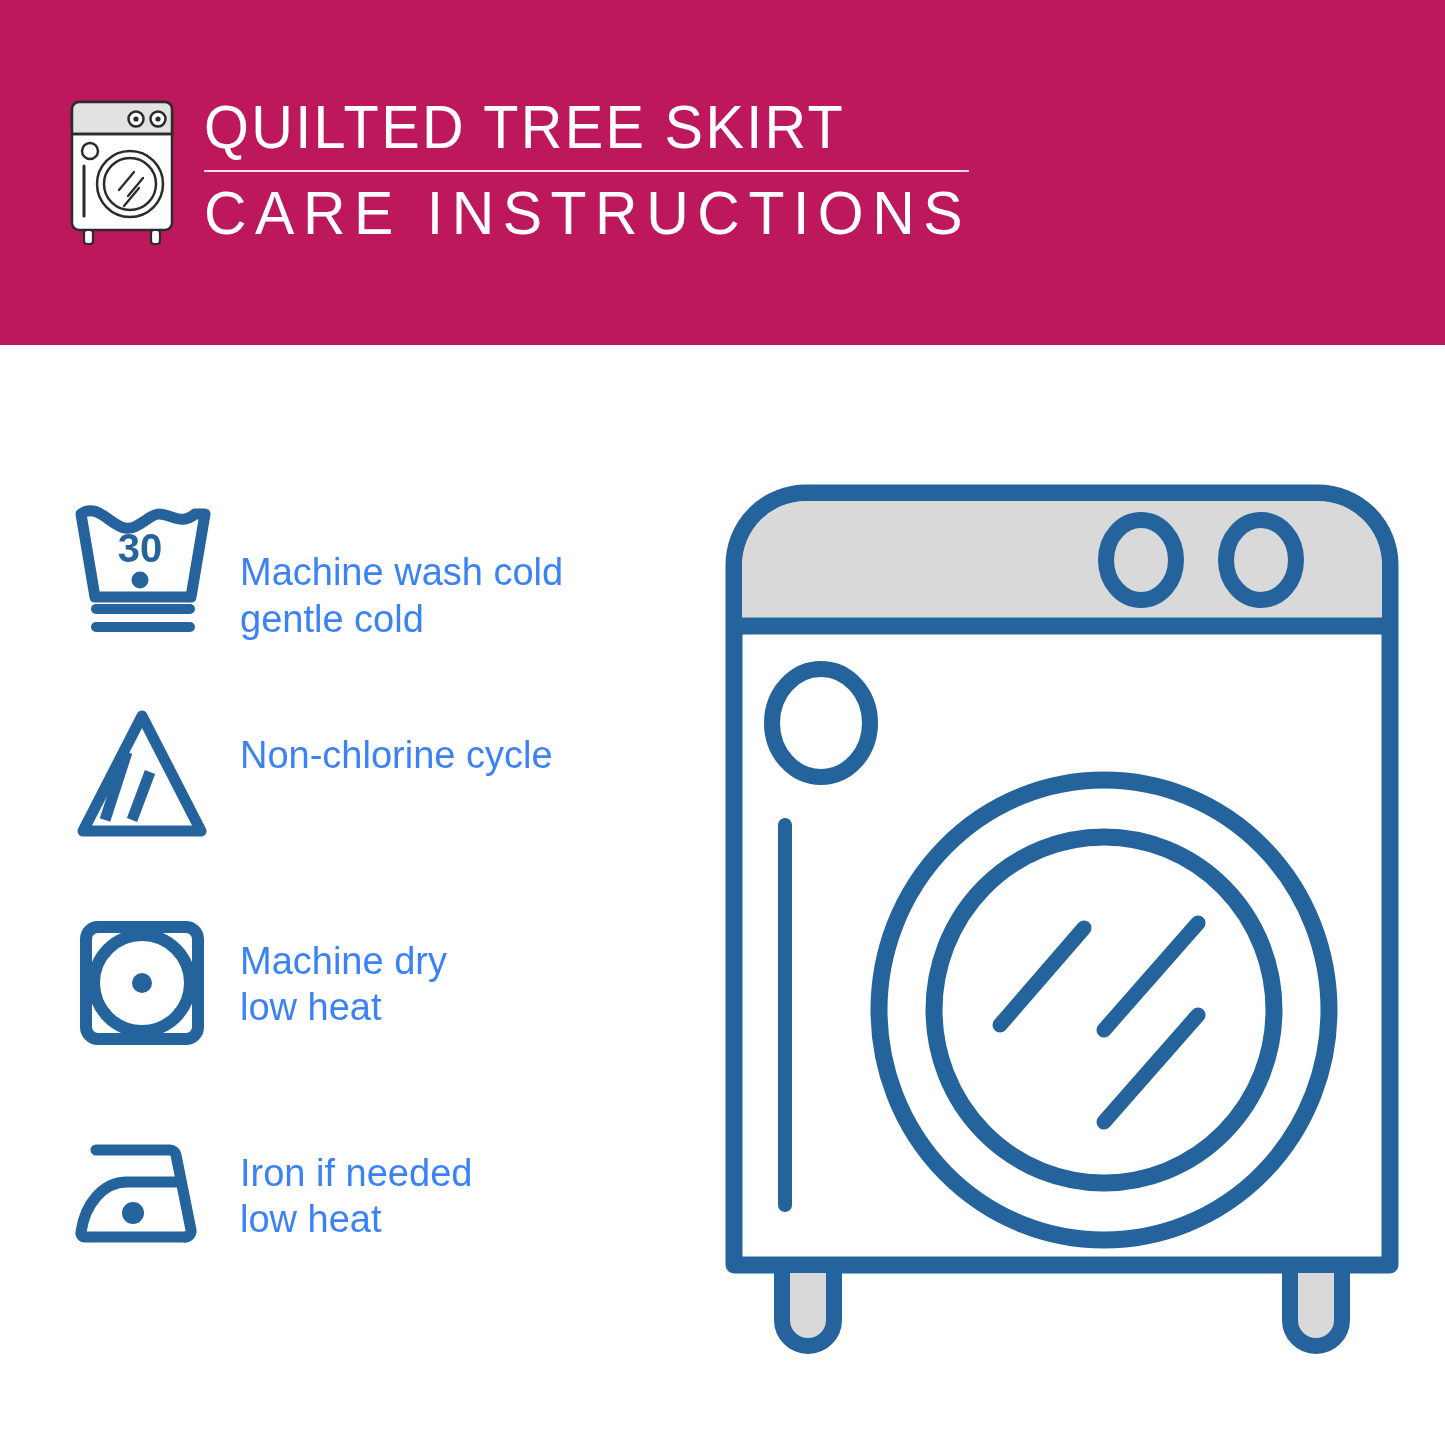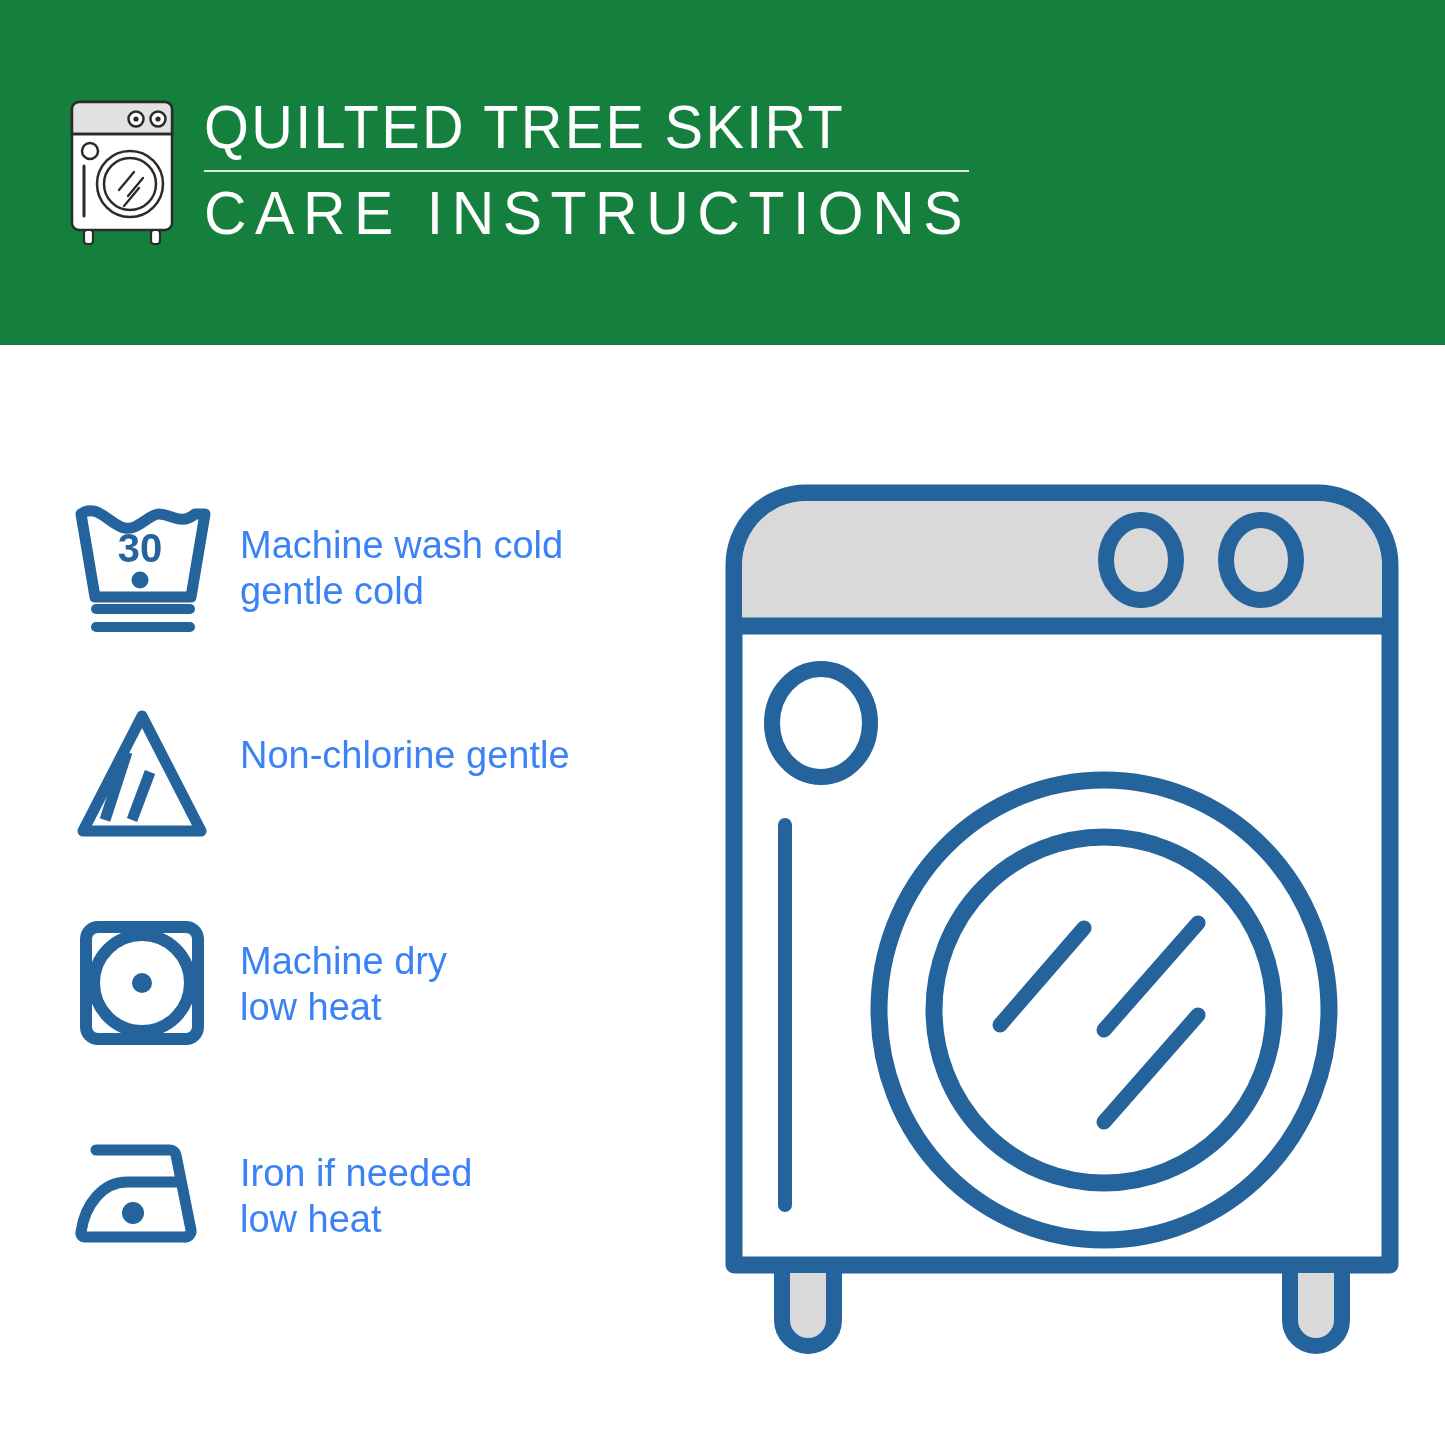--- a/index.html
+++ b/index.html
@@ -18,21 +18,21 @@
     overflow: hidden;
   }
 
   
   .header {
     position: absolute;
     left: 0;
     top: 0;
     width: 1445px;
     height: 345px;
-    background: #15803d;
+    background: #be185d;
   }
   .header-inner {
     position: absolute;
     left: 62px;
     top: 96px;
     display: flex;
     align-items: flex-start;
   }
   .header-icon {
     width: 120px;
@@ -102,21 +102,21 @@
   .care-text {
     flex: 1 1 auto;
     padding-left: 18px;
     color: #3b82f6;
     font-size: 38px;
     line-height: 1.22;
     font-weight: 400;
   }
   .care-text div { white-space: nowrap; }
 
-  .row-wash { align-items: center; }
+  .row-wash { align-items: flex-end; }
   .row-wash .care-text { padding-top: 2px; }
   .row-bleach .care-text { padding-top: 32px; }
   .row-dry .care-text { padding-top: 30px; }
   .row-iron .care-text { padding-top: 34px; }
 
   
   .machine {
     position: absolute;
     left: 712px;
     top: 470px;
@@ -193,21 +193,21 @@
       <div class="care-symbol">
         <svg width="150" height="150" viewBox="0 0 150 150">
 
           <path d="M75 16 L 134 131 L 16 131 Z" fill="none" stroke="#24639B" stroke-width="11" stroke-linejoin="round"></path>
 
           <line x1="60" y1="52" x2="38" y2="120" stroke="#24639B" stroke-width="11" stroke-linecap="butt"></line>
           <line x1="83" y1="72" x2="65" y2="120" stroke="#24639B" stroke-width="11" stroke-linecap="butt"></line>
         </svg>
       </div>
       <div class="care-text">
-        <div>Non-chlorine gentle</div>
+        <div>Non-chlorine cycle</div>
       </div>
     </div>
 
     <div class="care-row row-dry">
       <div class="care-symbol">
         <svg width="150" height="150" viewBox="0 0 150 150">
           <rect x="19" y="19" width="112" height="112" rx="12" fill="none" stroke="#24639B" stroke-width="12"></rect>
           <circle cx="75" cy="75" r="48" fill="none" stroke="#24639B" stroke-width="12"></circle>
           <circle cx="75" cy="75" r="10" fill="#24639B"></circle>
         </svg>

